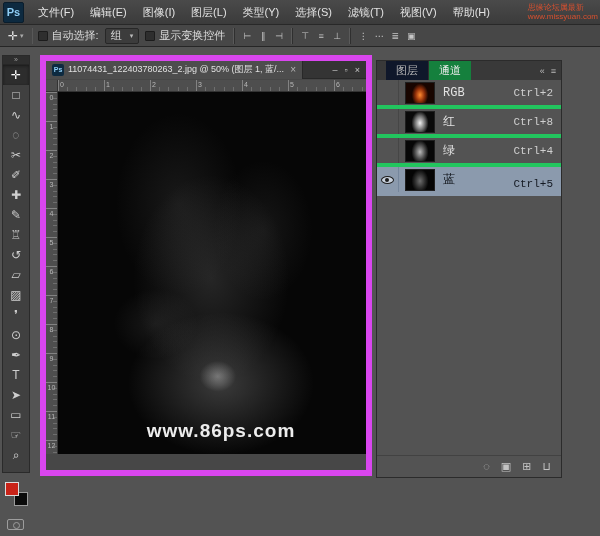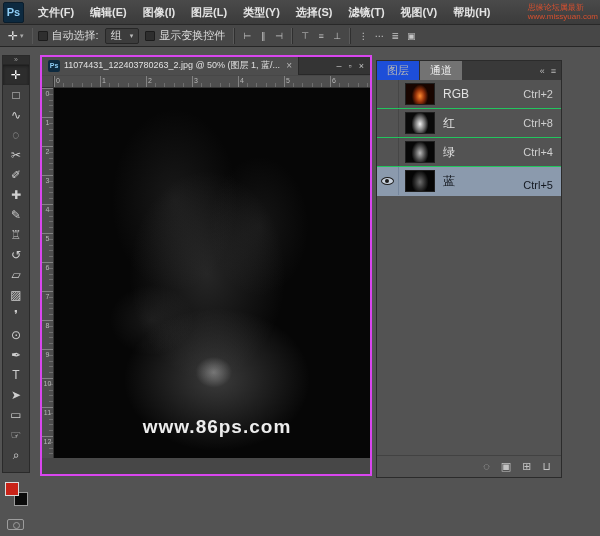--- a/index.html
+++ b/index.html
@@ -11,21 +11,21 @@
     -webkit-user-select:none; user-select:none;
   }
 
   
   .menubar{position:absolute;left:0;top:0;right:0;height:25px;
     background:linear-gradient(#4a4a4a,#3b3b3b);border-bottom:1px solid #282828;
     display:flex;align-items:center;color:#e3e3e3;font-size:11px;z-index:30;}
   .ps-logo{width:21px;height:21px;margin:0 6px 0 3px;background:#0d2a40;color:#8ecdf5;
     font-size:11px;font-weight:bold;display:flex;align-items:center;justify-content:center;
     border-radius:2px;border:1px solid #0a1d2c;flex:0 0 21px;}
-  .menu-item{padding:0 8px;line-height:24px;white-space:nowrap;cursor:default;font-weight:bold;}
+  .menu-item{padding:0 8px;line-height:24px;white-space:nowrap;cursor:default;}
   .mb-watermark{position:absolute;right:2px;top:3px;font-size:8px;line-height:9px;
     color:#d8502f;text-align:left;z-index:40;}
 
   
   .options-bar{position:absolute;left:0;top:25px;right:0;height:22px;background:#474747;
     border-bottom:1px solid #262626;display:flex;align-items:center;font-size:11px;
     color:#dcdcdc;padding:0 5px;z-index:25;}
   .opt-tool{display:flex;align-items:center;gap:2px;color:#e5e5e5;font-size:12px;padding:0 3px;}
   .opt-tool .drop{font-size:7px;color:#aaa;}
   .opt-sep{width:1px;height:16px;background:#303030;border-right:1px solid #585858;margin:0 5px;}
@@ -56,21 +56,21 @@
   .swatch-bg{position:absolute;left:10px;top:11px;width:14px;height:14px;background:#0a0a0a;
     border:1px solid #9a9a9a;}
   .swatch-fg{position:absolute;left:1px;top:1px;width:14px;height:14px;border:1px solid #dcdcdc;}
   .quickmask{position:absolute;left:7px;top:519px;width:17px;height:11px;border:1px solid #9d9d9d;
     border-radius:2px;z-index:10;}
   .quickmask::after{content:"";position:absolute;left:5px;top:2px;width:5px;height:5px;
     border:1px solid #9d9d9d;border-radius:50%;}
 
   
   .doc-window{position:absolute;left:40px;top:55px;width:332px;height:421px;background:#474747;
-    border:2px solid #d946ef;z-index:5;}
+    border:6px solid #d946ef;z-index:5;}
   .doc-tabbar{position:absolute;left:0;top:0;right:0;height:18px;background:#343434;
     border-bottom:1px solid #282828;display:flex;align-items:center;}
   .doc-tab{height:18px;display:flex;align-items:center;background:#4d4d4d;padding:0 6px;gap:4px;
     border-right:1px solid #282828;max-width:285px;}
   .doc-tab .mini{width:12px;height:12px;background:#0d2a40;color:#8ecdf5;font-size:7px;
     font-weight:bold;display:flex;align-items:center;justify-content:center;border-radius:2px;flex:0 0 12px;}
   .doc-tab .title{font-size:9px;color:#e0e0e0;white-space:nowrap;overflow:hidden;max-width:235px;}
   .doc-tab .close{font-size:10px;color:#b5b5b5;margin-left:2px;}
   .win-controls{margin-left:auto;display:flex;gap:7px;padding-right:6px;color:#c5c5c5;font-size:9px;}
   .doc-content{position:absolute;left:0;top:19px;right:0;bottom:16px;background:#474747;overflow:hidden;}
@@ -116,26 +116,26 @@
   .sb-icon{font-size:8px;color:#bdbdbd;}
   .sb-sep{width:1px;height:10px;background:#2f2f2f;border-right:1px solid #5a5a5a;}
   .sb-arrow{margin-left:28px;font-size:7px;color:#cfcfcf;}
 
   
   .right-panel{position:absolute;left:376px;top:60px;width:186px;height:418px;background:#535353;
     border:1px solid #2b2b2b;z-index:8;}
   .panel-tabbar{position:absolute;left:0;top:0;right:0;height:19px;background:#393939;
     display:flex;align-items:stretch;}
   .panel-tab{line-height:19px;padding:0 10px;font-size:11px;white-space:nowrap;}
-  .panel-tab.inactive{background:#1d4ed8;color:#b5b5b5;border-right:1px solid #2e2e2e;}
-  .panel-tab.active{background:#737373;color:#ececec;text-align:center;}
+  .panel-tab.inactive{background:#0f172a;color:#b5b5b5;border-right:1px solid #2e2e2e;margin-left:9px;}
+  .panel-tab.active{background:#15803d;color:#ececec;text-align:center;}
   .panel-icons{margin-left:auto;display:flex;gap:6px;align-items:center;padding-right:5px;
     color:#bdbdbd;font-size:9px;}
   .channel-list{position:absolute;left:0;top:19px;right:0;bottom:22px;background:#535353;overflow:hidden;}
-  .channel-row{height:29px;display:flex;align-items:center;border-bottom:1px solid #22c55e;}
+  .channel-row{height:29px;display:flex;align-items:center;border-bottom:4px solid #22c55e;font-family:Liberation Mono, monospace;}
   .channel-row.selected{background:#8b9aad;border-bottom-color:#8b9aad;}
   .eye-cell{width:22px;height:100%;display:flex;align-items:center;justify-content:center;
     border-right:1px solid #464646;flex:0 0 22px;}
   .selected .eye-cell{border-right-color:#76879d;}
   .eye{width:13px;height:8px;border:1px solid #1c1c1c;border-radius:50%;position:relative;
     visibility:hidden;background:#c9d2de;}
   .eye::after{content:"";position:absolute;left:3px;top:1px;width:4px;height:4px;border-radius:50%;
     background:#1c1c1c;}
   .eye-on .eye{visibility:visible;}
   .thumb{width:30px;height:22px;margin-left:6px;border:1px solid #1f1f1f;background:#000;flex:0 0 30px;}

